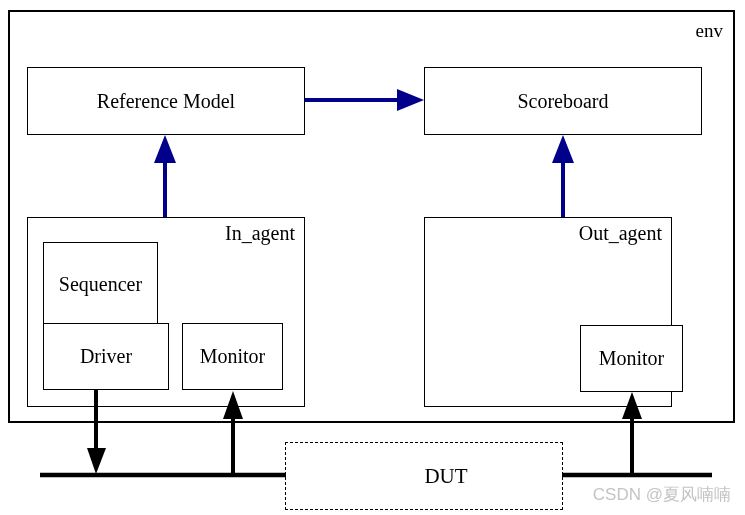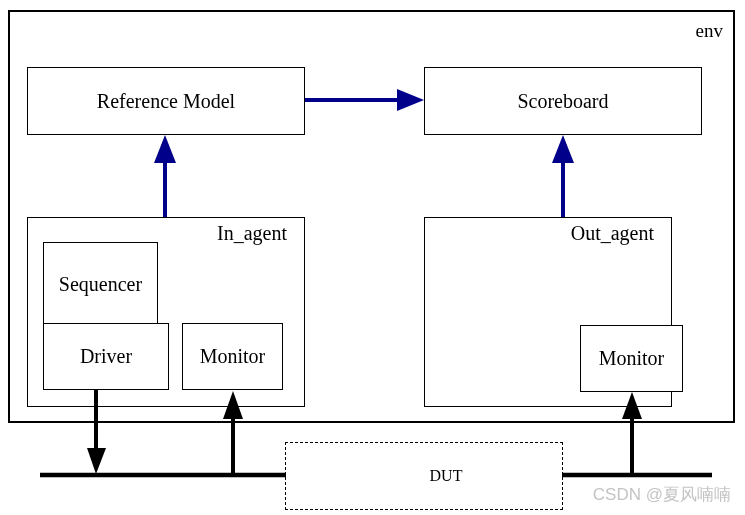--- a/index.html
+++ b/index.html
@@ -27,21 +27,21 @@
   }
   .box.centered{
     display:flex;align-items:center;justify-content:center;
   }
   .box-label{
     font-size:20px;
     white-space:nowrap;
   }
   .corner-label{
     position:absolute;
-    top:4px;right:17px;
+    top:4px;right:9px;
     font-size:20px;
     white-space:nowrap;
   }
   #env-box{
     left:8px;top:10px;width:727px;height:413px;
     border-width:2px;
     background:transparent;
   }
   #env-label{
     position:absolute;top:8px;right:10px;
@@ -52,21 +52,21 @@
   #in-agent-box{left:27px;top:217px;width:278px;height:190px;}
   #out-agent-box{left:424px;top:217px;width:248px;height:190px;}
   #sequencer-box{left:43px;top:242px;width:115px;height:84px;}
   #driver-box{left:43px;top:323px;width:126px;height:67px;}
   #in-monitor-box{left:182px;top:323px;width:101px;height:67px;}
   #out-monitor-box{left:580px;top:325px;width:103px;height:67px;}
   #dut-box{
     left:285px;top:442px;width:278px;height:68px;
     border:1.5px dashed var(--border);
   }
-  #dut-box .box-label{font-size:16px;margin-left:44px;}
+  #dut-box .box-label{font-size:21px;margin-left:44px;}
   svg.overlay{
     position:absolute;left:0;top:0;
     pointer-events:none;
   }
   .stroke-blue{stroke:var(--arrow-blue);}
   .fill-blue{fill:var(--arrow-blue);}
   .stroke-black{stroke:var(--line-black);}
   .fill-black{fill:var(--line-black);}
   #watermark{
     position:absolute;

